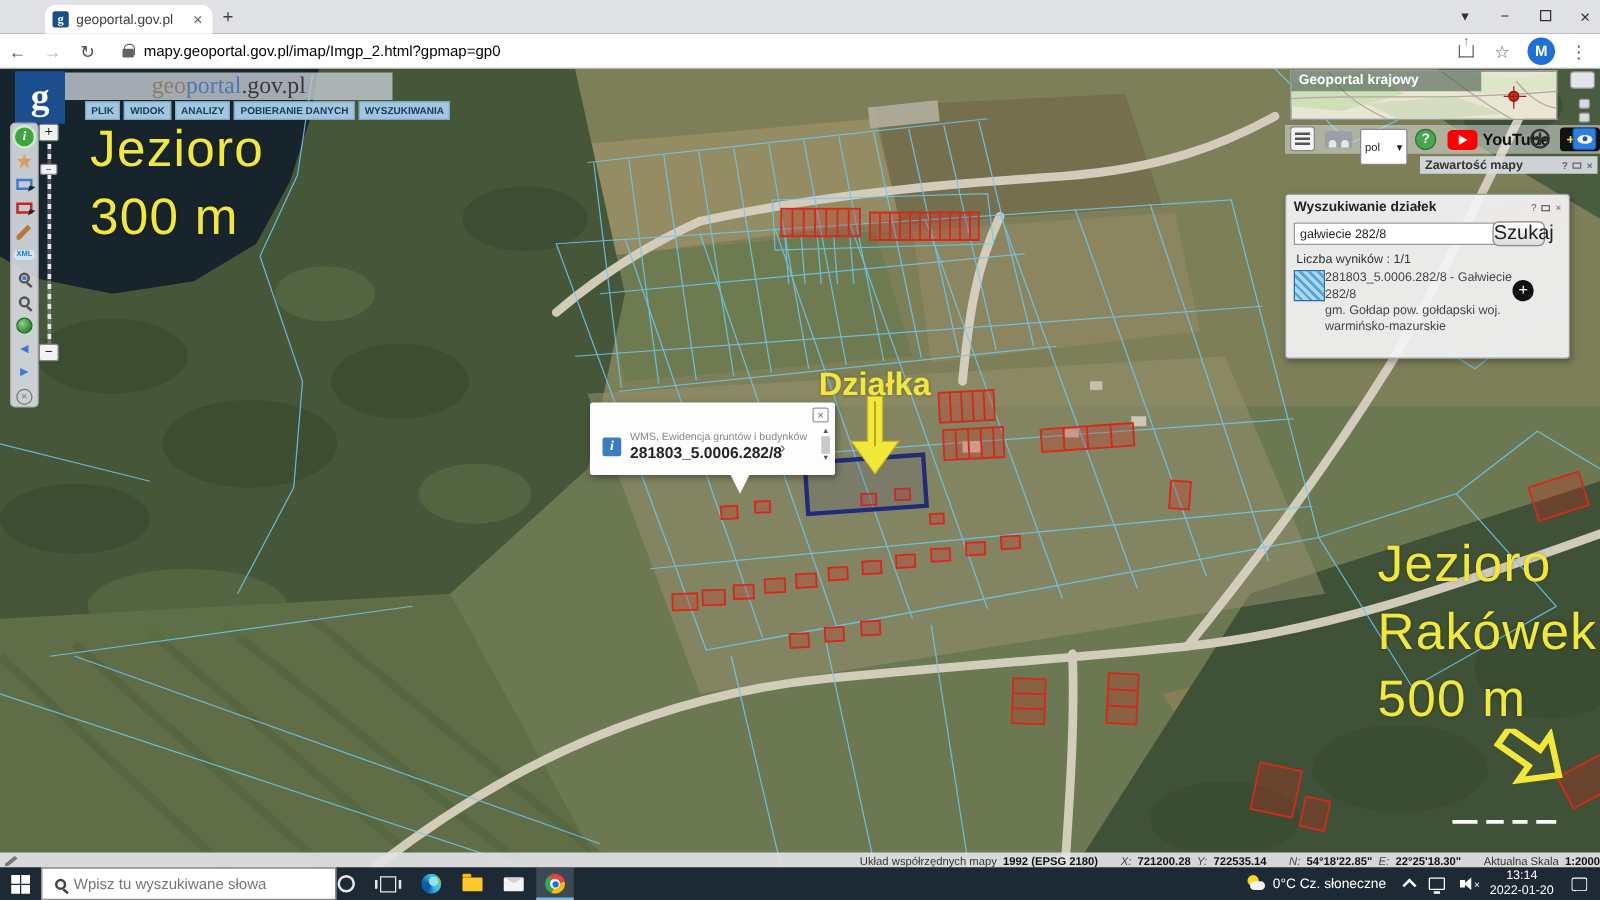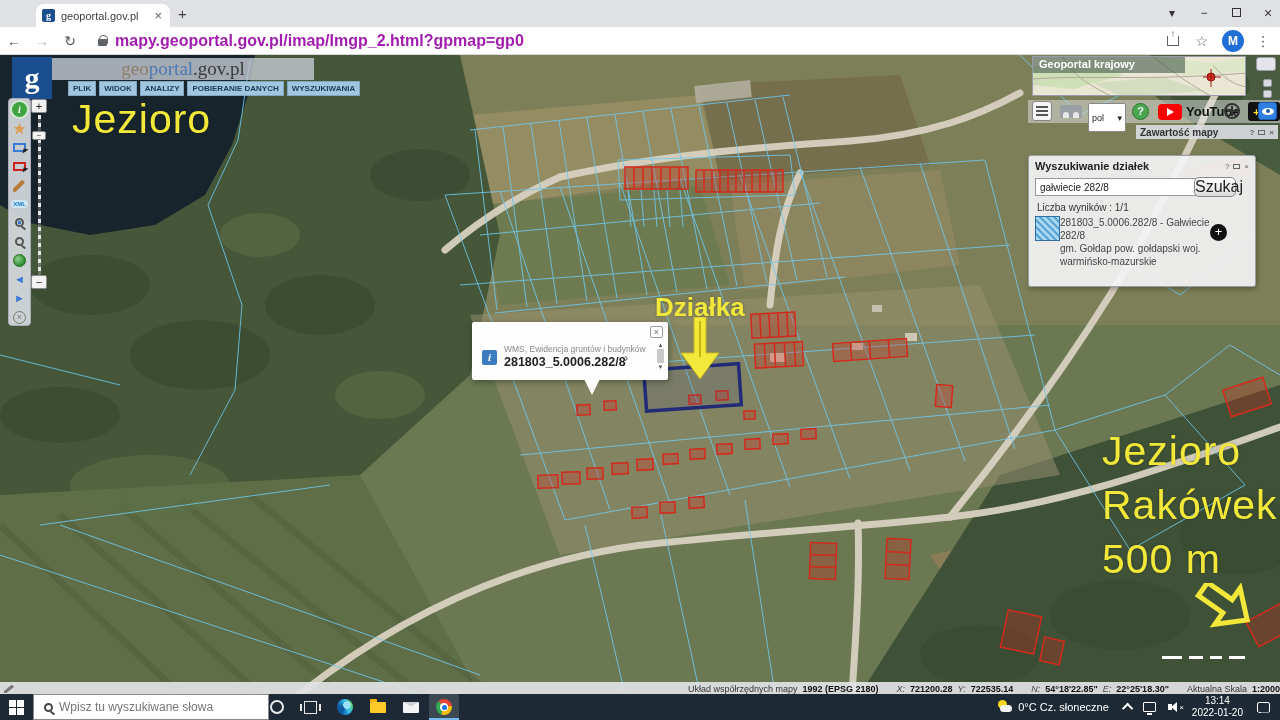--- a/index.html
+++ b/index.html
@@ -23,21 +23,21 @@
 
   .urlbar { position:absolute; left:0; top:27px; width:1280px; height:28px; background:#fff;
             border-bottom:1px solid #d7d7d7; display:flex; align-items:center; }
   .nav-ic { font-size:14px; color:#555; width:28px; text-align:center; }
   .nav-ic.dis { color:#b8b8b8; }
   .lock { width:9px; height:11px; position:relative; margin:0 8px 0 14px; }
   .lock::before { content:""; position:absolute; left:1px; top:0; width:7px; height:7px;
                   border:1.5px solid #5f6368; border-radius:4px 4px 0 0; }
   .lock::after { content:""; position:absolute; left:0; top:4px; width:9px; height:7px;
                  background:#5f6368; border-radius:1px; }
-  .url-text { font-size:16px; color:#a21caf; flex:1;font-weight:bold; }
+  .url-text { font-size:12px; color:#000000; flex:1; }
   .share-ic { width:12px; height:10px; border:1.5px solid #5f6368; border-top:none; position:relative; margin-right:16px; }
   .share-ic span { position:absolute; left:2px; top:-8px; font-size:10px; color:#5f6368; }
   .star-ic { font-size:14px; color:#5f6368; margin-right:14px; }
   .avatar { width:22px; height:22px; border-radius:50%; background:#1f6fd6; color:#fff; font-size:12px;
             font-weight:bold; display:flex; align-items:center; justify-content:center; margin-right:12px; }
   .kebab { font-size:14px; color:#5f6368; margin-right:10px; }
 
   
   .viewport { position:absolute; left:0; top:55px; width:1280px; height:639px; overflow:hidden; background:#5e6d49; }
   .map-svg { position:absolute; left:0; top:0; }
@@ -410,20 +410,21 @@
           </g>
         <rect x="1004" y="558" width="34" height="38" transform="rotate(12 1021 577)"></rect>
         <rect x="1042" y="584" width="20" height="24" transform="rotate(12 1052 596)"></rect>
         <rect x="1250" y="556" width="40" height="28" transform="rotate(-28 1270 570)"></rect>
       </g>
       <rect x="645" y="312" width="95" height="41" transform="rotate(-4 692 332)" fill="rgba(60,65,150,0.12)" stroke="#232a77" stroke-width="3.5"></rect>
     </svg>
 
     <div class="yellow-big" style="left:72px; top:37px;">
       <div>Jezioro</div>
+      <div>300 m</div>
     </div>
     <div class="dzialka">Działka</div>
     <svg style="position:absolute; left:675px; top:262px;" width="50" height="66">
       <polygon points="19,0 31,0 31,36 44,36 25,62 6,36 19,36" fill="#f2e83a" stroke="#c9b51f" stroke-width="1"></polygon>
       <line x1="25" y1="4" x2="25" y2="40" stroke="#b8a50a" stroke-width="1.5"></line>
     </svg>
     <div class="yellow-big" style="left:1102px; top:369px;">
       <div>Jezioro</div>
       <div>Rakówek</div>
       <div>500 m</div>

